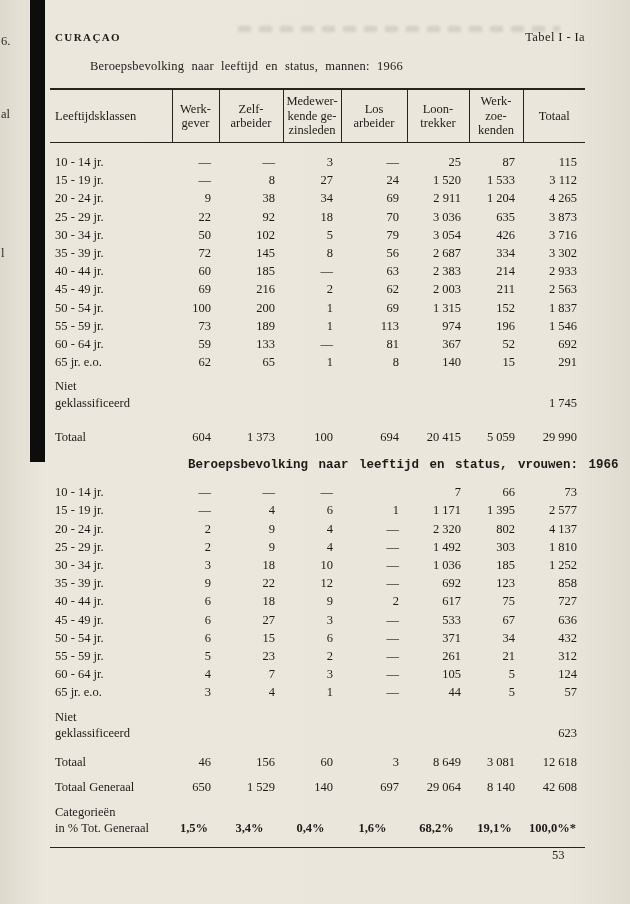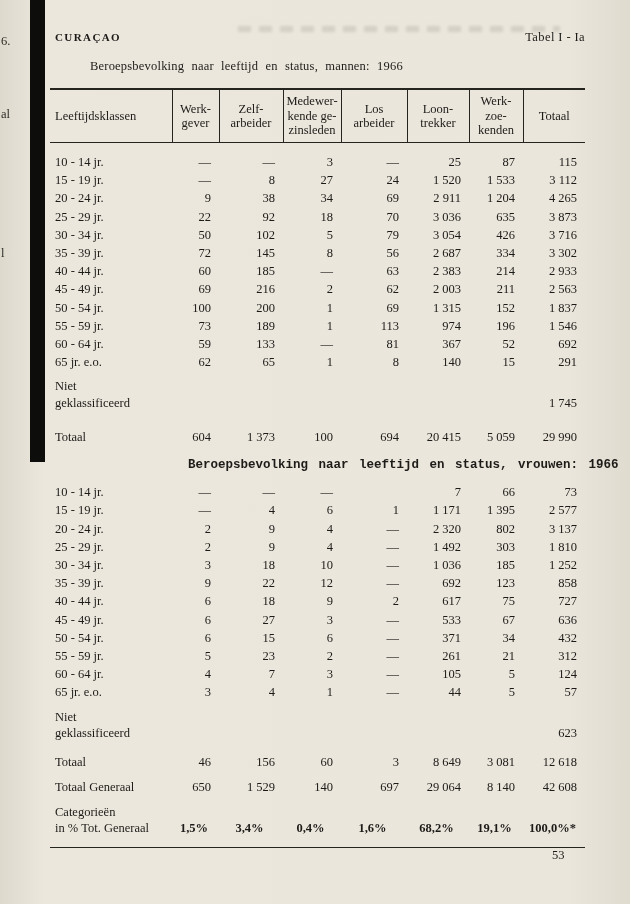--- a/index.html
+++ b/index.html
@@ -274,21 +274,21 @@
           <td>2 577</td>
         </tr>
         <tr>
           <th>20 - 24 jr.</th>
           <td>2</td>
           <td>9</td>
           <td>4</td>
           <td>—</td>
           <td>2 320</td>
           <td>802</td>
-          <td>3 137</td>
+          <td>4 137</td>
         </tr>
         <tr>
           <th>25 - 29 jr.</th>
           <td>2</td>
           <td>9</td>
           <td>4</td>
           <td>—</td>
           <td>1 492</td>
           <td>303</td>
           <td>1 810</td>

